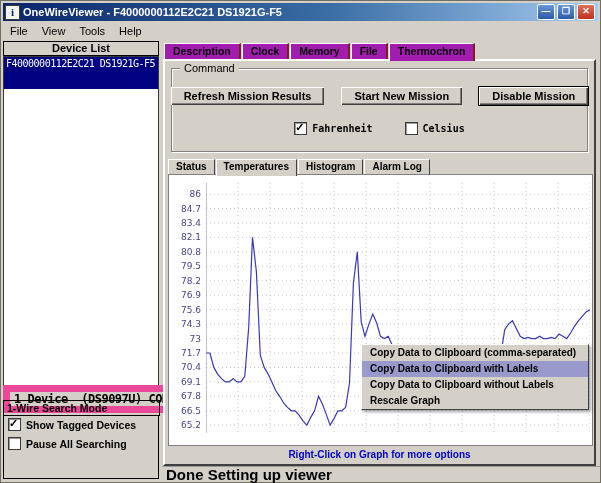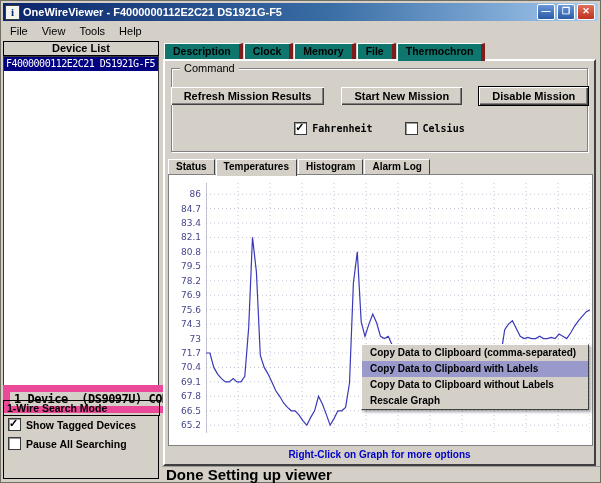--- a/index.html
+++ b/index.html
@@ -11,33 +11,33 @@
   .win-btns{margin-left:auto;display:flex;gap:2px;padding-right:3px;}
   .win-btn{width:16px;height:14px;border-radius:2px;background:linear-gradient(#6a96d8,#2a5aa8);border:1px solid #fff;color:#fff;font-size:9px;line-height:12px;text-align:center;cursor:pointer;}
   .win-btn.close{background:linear-gradient(#e0705a,#c03020);}
   
   .menubar{position:absolute;left:3px;top:22px;width:595px;height:17px;display:flex;align-items:center;font-size:11px;color:#000;}
   .menu-item{padding:1px 7px;cursor:pointer;}
   
   .left-panel{position:absolute;left:3px;top:40px;width:158px;height:440px;}
   .dl-header{position:absolute;left:0;top:1px;width:154px;height:13px;border:1px solid #000;text-align:center;font-weight:bold;font-size:11px;line-height:13px;}
   .device-list{position:absolute;left:0;top:16px;width:154px;height:328px;background:#fff;border:1px solid #3a3a3a;overflow:hidden;cursor:default;}
-  .device-item{height:14px;line-height:14px;font-family:"DejaVu Sans Mono","Liberation Mono",monospace;font-size:10px;letter-spacing:-0.5px;padding:0 2px;white-space:pre;}
+  .device-item{height:32px;line-height:14px;font-family:"DejaVu Sans Mono","Liberation Mono",monospace;font-size:10px;letter-spacing:-0.5px;padding:0 2px;white-space:pre;}
   .device-item.selected{background:#000080;color:#fff;}
   .count{position:absolute;left:0;top:345px;width:152px;height:14px;border:7px solid #ec4899;font-family:"DejaVu Sans Mono","Liberation Mono",monospace;font-weight:bold;font-size:12px;line-height:14px;padding-left:4px;white-space:pre;letter-spacing:-0.5px;}
   .sm-header{position:absolute;left:0;top:360px;width:152px;height:14px;border:1px solid #000;font-weight:bold;font-size:10.5px;line-height:14px;padding-left:3px;}
   .sm-box{position:absolute;left:0;top:375px;width:154px;height:63px;border:1px solid #000;border-top:none;}
   .cb-row{display:flex;align-items:center;gap:5px;height:19px;padding-left:4px;cursor:pointer;}
   .cb{width:11px;height:11px;background:#fff;border:1px solid #3a3a3a;box-shadow:inset 1px 1px 0 #9a9a9a;position:relative;flex:0 0 auto;}
   .cb.checked::after{content:"\2713";position:absolute;left:0px;top:-2px;font-size:11px;font-weight:bold;color:#000;}
   .cb-label{font-weight:bold;font-size:10.5px;white-space:nowrap;}
   
   .right-panel{position:absolute;left:162px;top:40px;width:436px;height:440px;}
   .tabs{position:absolute;left:2px;top:1px;height:18px;display:flex;align-items:flex-end;z-index:3;}
-  .tab{background:#0f766e;border-top:1px solid #fff;border-left:1px solid #fff;border-right:4px solid #7f1d1d;font-weight:bold;font-size:10.5px;padding:1px 8px 2px 8px;margin-right:1px;cursor:pointer;white-space:nowrap;}
+  .tab{background:#a21caf;border-top:1px solid #fff;border-left:1px solid #fff;border-right:2px solid #7f1d1d;font-weight:bold;font-size:10.5px;padding:1px 8px 2px 8px;margin-right:1px;cursor:pointer;white-space:nowrap;}
   .tab.selected{padding-bottom:4px;margin-bottom:-2px;}
   .content{position:absolute;left:1px;top:19px;width:429px;height:403px;background:#d4d0c8;border:2px solid;border-color:#fff #404040 #404040 #fff;z-index:1;}
   .group{position:absolute;left:6px;top:7px;width:415px;height:82px;border:1px solid #808080;box-shadow:inset 1px 1px 0 #fff,1px 1px 0 #fff;}
   .group-title{position:absolute;top:-7px;left:8px;background:#d4d0c8;padding:0 4px;font-size:11px;}
   .btn-row{position:absolute;left:0;top:18px;width:100%;display:flex;justify-content:center;gap:17px;}
   .btn{background:#d4d0c8;font-family:"Liberation Sans",sans-serif;font-weight:bold;font-size:11px;padding:3px 13px;border:none;box-shadow:inset 1px 1px 0 #fff,inset -1px -1px 0 #404040,inset -2px -2px 0 #808080;cursor:pointer;white-space:nowrap;}
   .btn.default{box-shadow:inset 1px 1px 0 #fff,inset -1px -1px 0 #404040,inset -2px -2px 0 #808080,0 0 0 1px #000;text-align:right;}
   .unit-row{position:absolute;left:0;top:53px;width:100%;display:flex;justify-content:center;gap:32px;}
   .unit{display:flex;align-items:center;gap:5px;cursor:pointer;}
   .unit .cb-label{font-family:"DejaVu Sans Mono","Liberation Mono",monospace;font-weight:bold;font-size:10px;}

